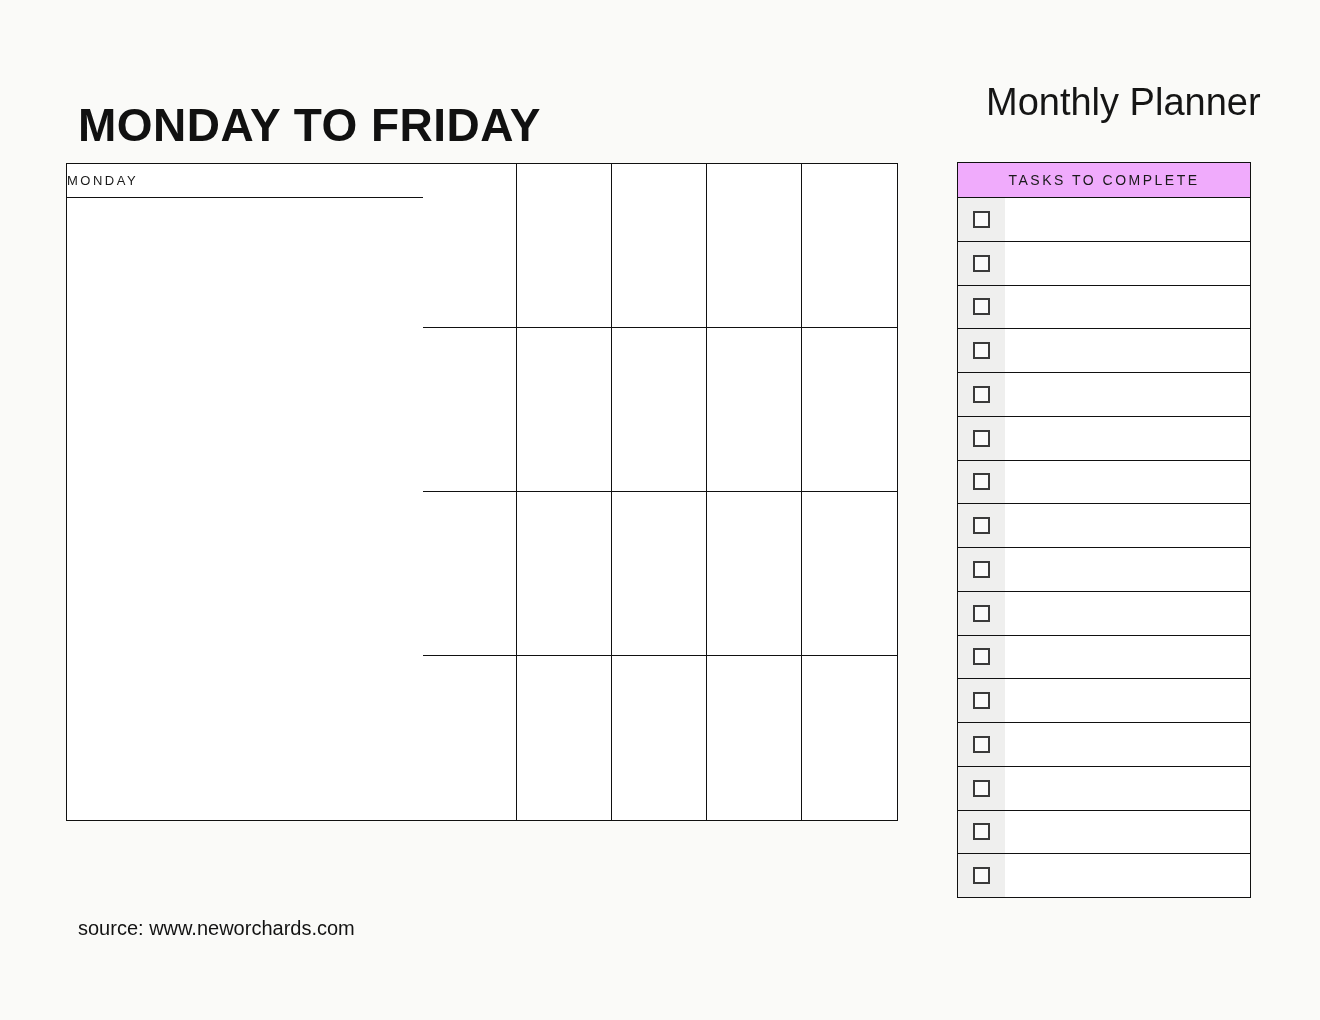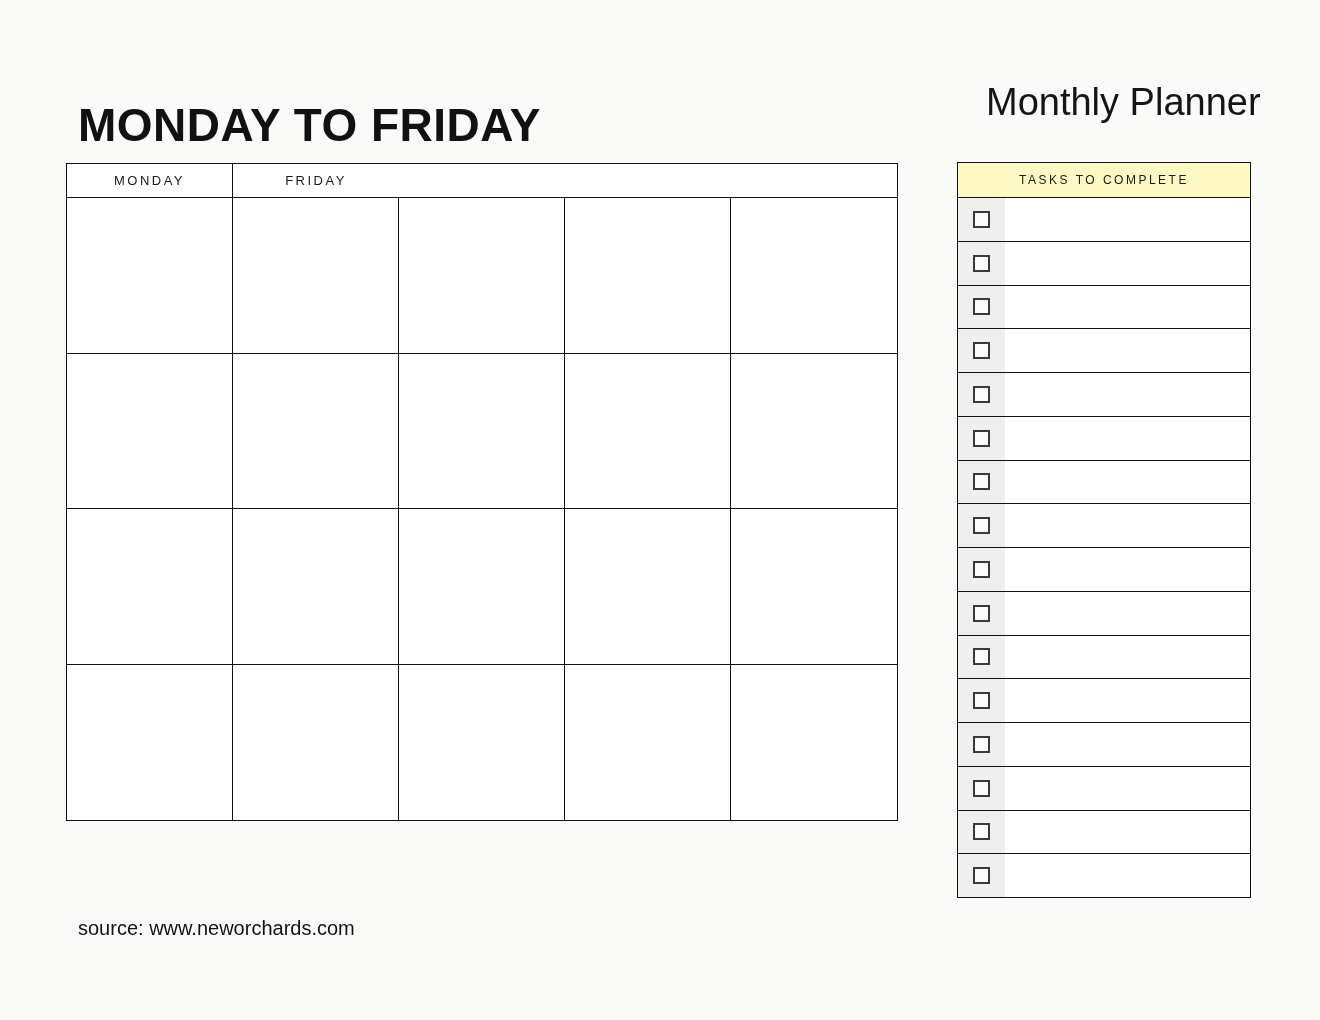--- a/index.html
+++ b/index.html
@@ -38,21 +38,20 @@
   
   .week-table {
     position: absolute;
     left: 66px;
     top: 163px;
     width: 832px;
     height: 658px;
     background: #ffffff;
     border: 1.5px solid #111;
     display: flex;
-    flex-direction: column;
   }
   .week-table-header {
     display: grid;
     grid-template-columns: repeat(5, 1fr);
     height: 34px;
     border-bottom: 1.5px solid #111;
     flex: none;
   }
   .day-header {
     display: flex;
@@ -90,26 +89,26 @@
     border: 1.5px solid #111;
     display: flex;
     flex-direction: column;
   }
   .tasks-header {
     height: 35px;
     flex: none;
     display: flex;
     align-items: center;
     justify-content: center;
-    font-size: 12px;
+    font-size: 14px;
     letter-spacing: 2.5px;
     font-weight: 400;
     color: #1a1a1a;
     border-bottom: 1.5px solid #111;
-    background: #fef9c3;
+    background: #f0abfc;
     text-align: center;
   }
   .tasks-list {
     flex: 1;
     display: flex;
     flex-direction: column;
   }
   .task-row {
     flex: 1;
     display: flex;
@@ -152,21 +151,20 @@
 </head>
 <body>
 
 <h1 class="main-title">MONDAY TO FRIDAY</h1>
 
 <h2 class="side-title">Monthly Planner</h2>
 
 <div class="week-table">
   <div class="week-table-header">
       <div class="day-header">MONDAY</div>
-      <div class="day-header">FRIDAY</div>
     </div>
   <div class="week-table-body">
       <div class="day-cell"></div>
       <div class="day-cell"></div>
       <div class="day-cell"></div>
       <div class="day-cell"></div>
       <div class="day-cell"></div>
       <div class="day-cell"></div>
       <div class="day-cell"></div>
       <div class="day-cell"></div>

